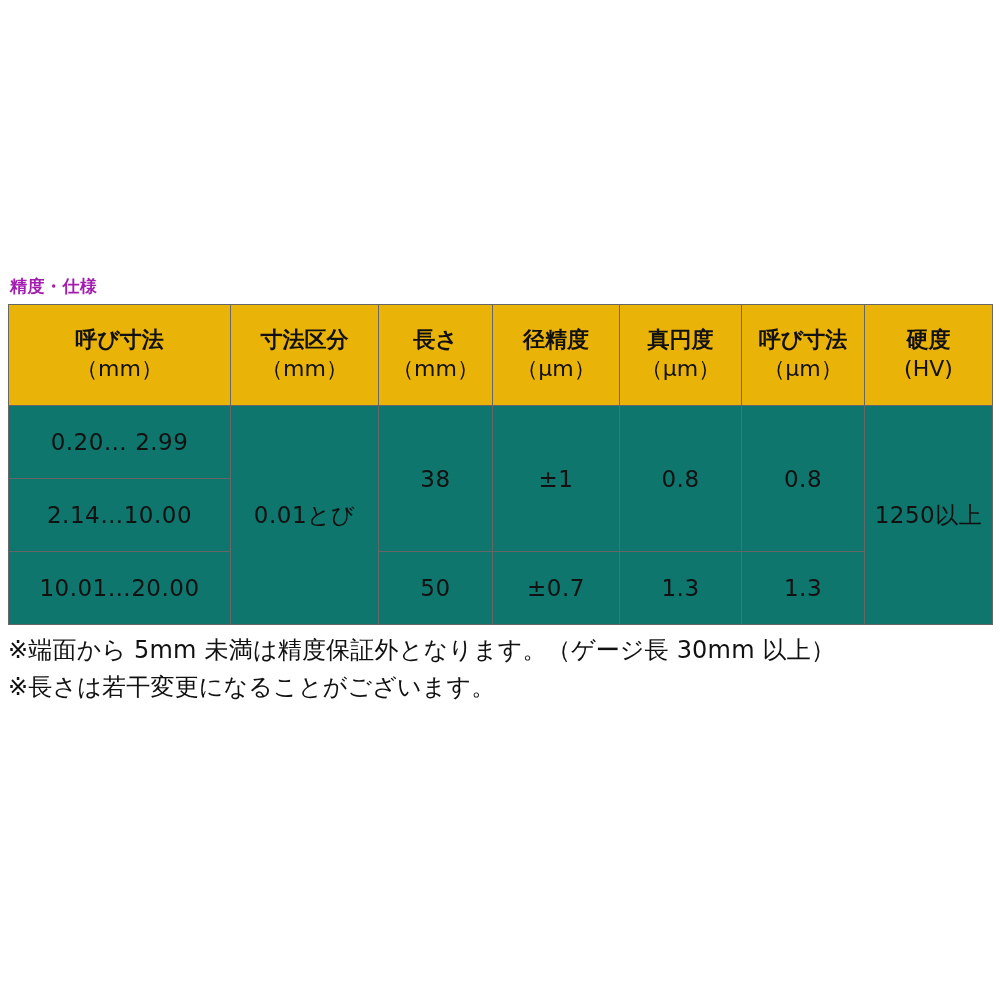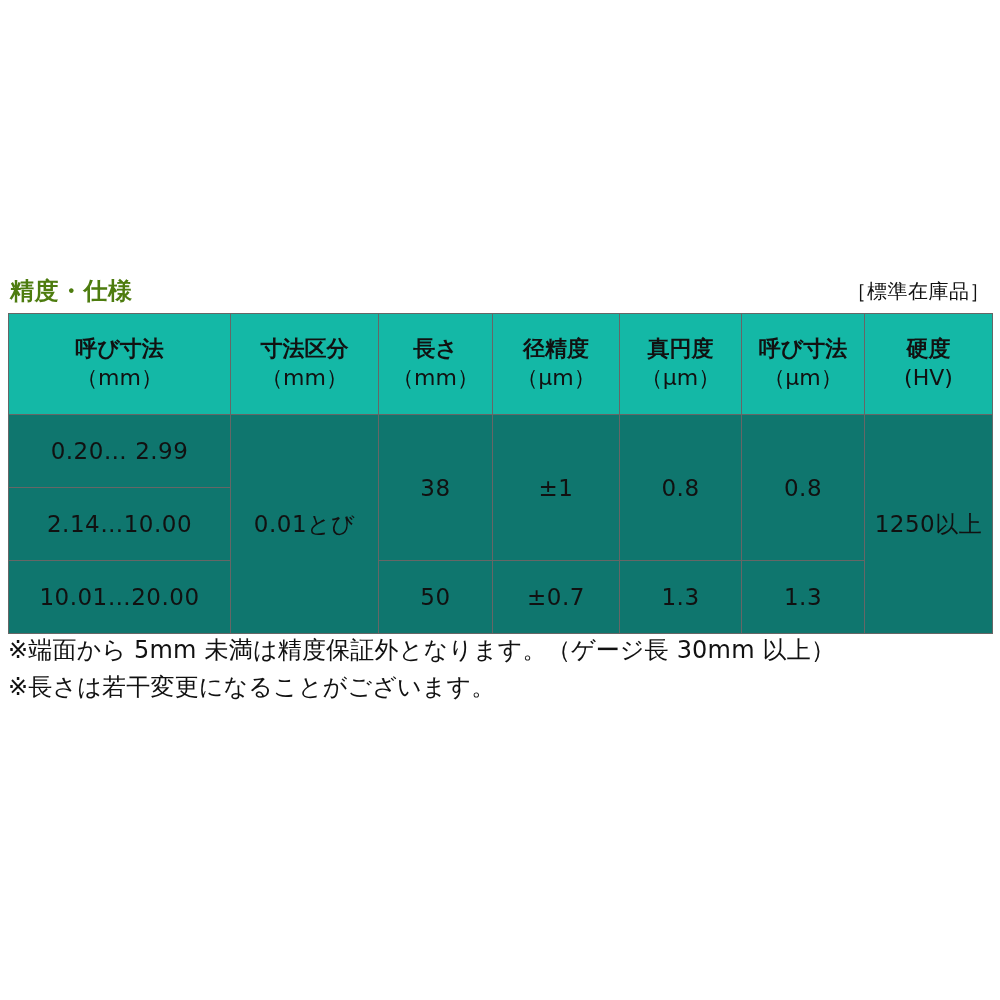--- a/index.html
+++ b/index.html
@@ -23,24 +23,24 @@
     width: 984px;
   }
 
   .caption-row {
     display: flex;
     align-items: flex-end;
     justify-content: space-between;
     padding: 0 2px 6px 2px;
   }
   .caption-title {
-    font-size: 24px;
+    font-size: 17px;
     font-weight: bold;
     letter-spacing: 0.5px;
-    color: #4d7c0f;
+    color: #a21caf;
   }
   .caption-note {
     font-size: 20px;
     color: #111;
     letter-spacing: 0.5px;
     padding-bottom: 2px;
   }
 
   table.spec {
     border-collapse: collapse;
@@ -48,21 +48,21 @@
     table-layout: fixed;
     background: #fff;
   }
   table.spec th, table.spec td {
     border: 1px solid #666;
     text-align: center;
     vertical-align: middle;
     color: #111;
   }
   table.spec thead th {
-    background: #14b8a6;
+    background: #eab308;
     font-weight: bold;
     font-size: 22px;
     line-height: 1.3;
     height: 92px;
     padding: 4px 2px;
   }
   table.spec thead th .sub {
     display: block;
     font-weight: normal;
   }
@@ -96,21 +96,20 @@
     white-space: nowrap;
   }
 </style>
 </head>
 <body>
 
 <div class="sheet">
 
   <div class="caption-row">
     <div class="caption-title">精度・仕様</div>
-    <div class="caption-note">［標準在庫品］</div>
   </div>
 
   <table class="spec">
     <colgroup>
       <col style="width:222px">
       <col style="width:148px">
       <col style="width:114px">
       <col style="width:127px">
       <col style="width:122px">
       <col style="width:123px">

